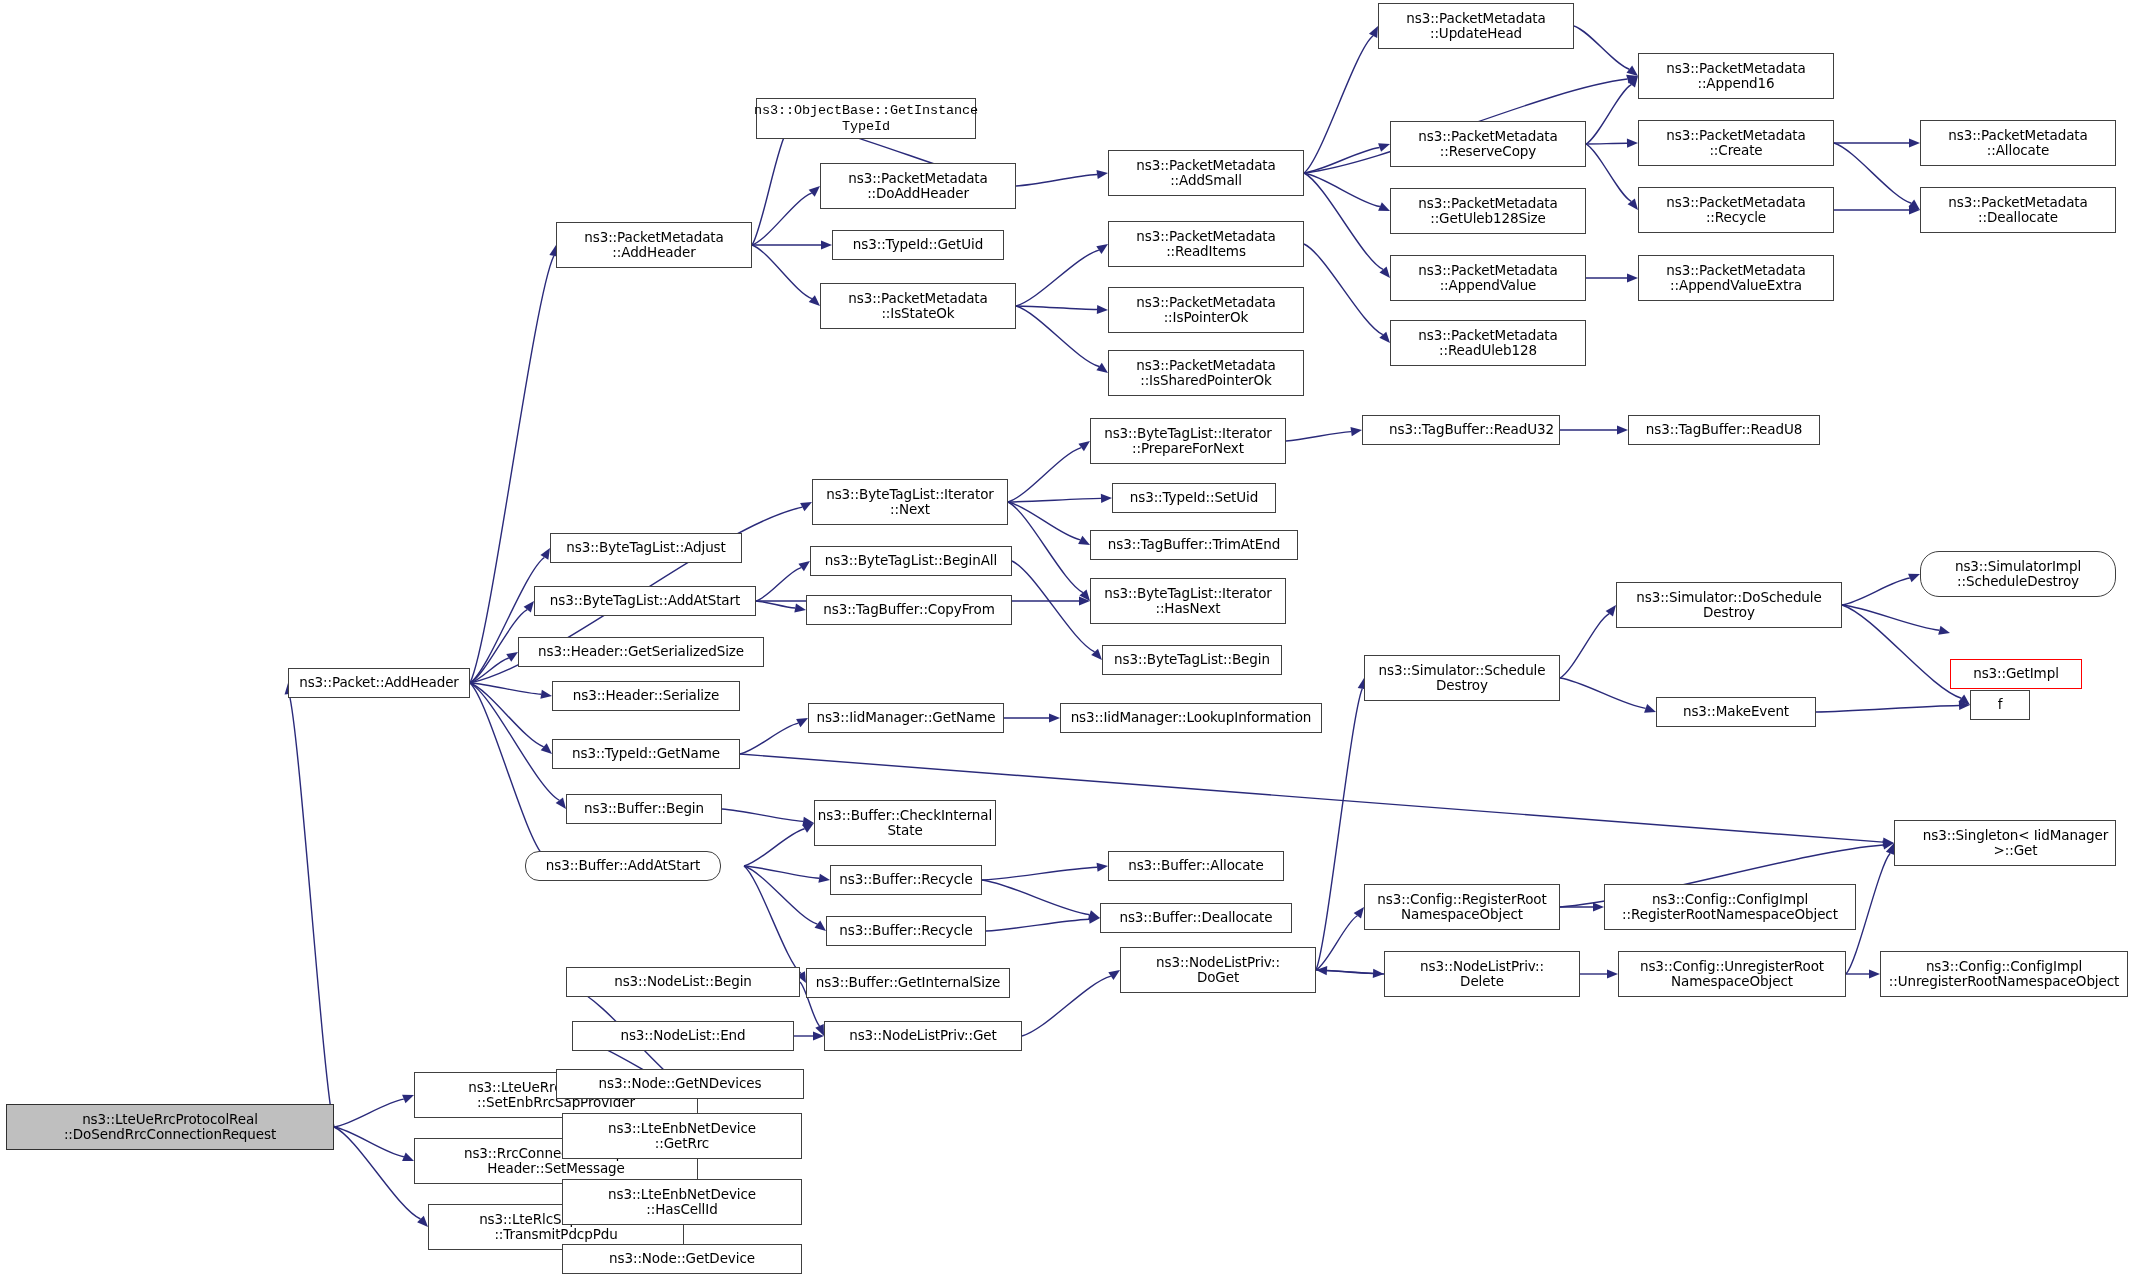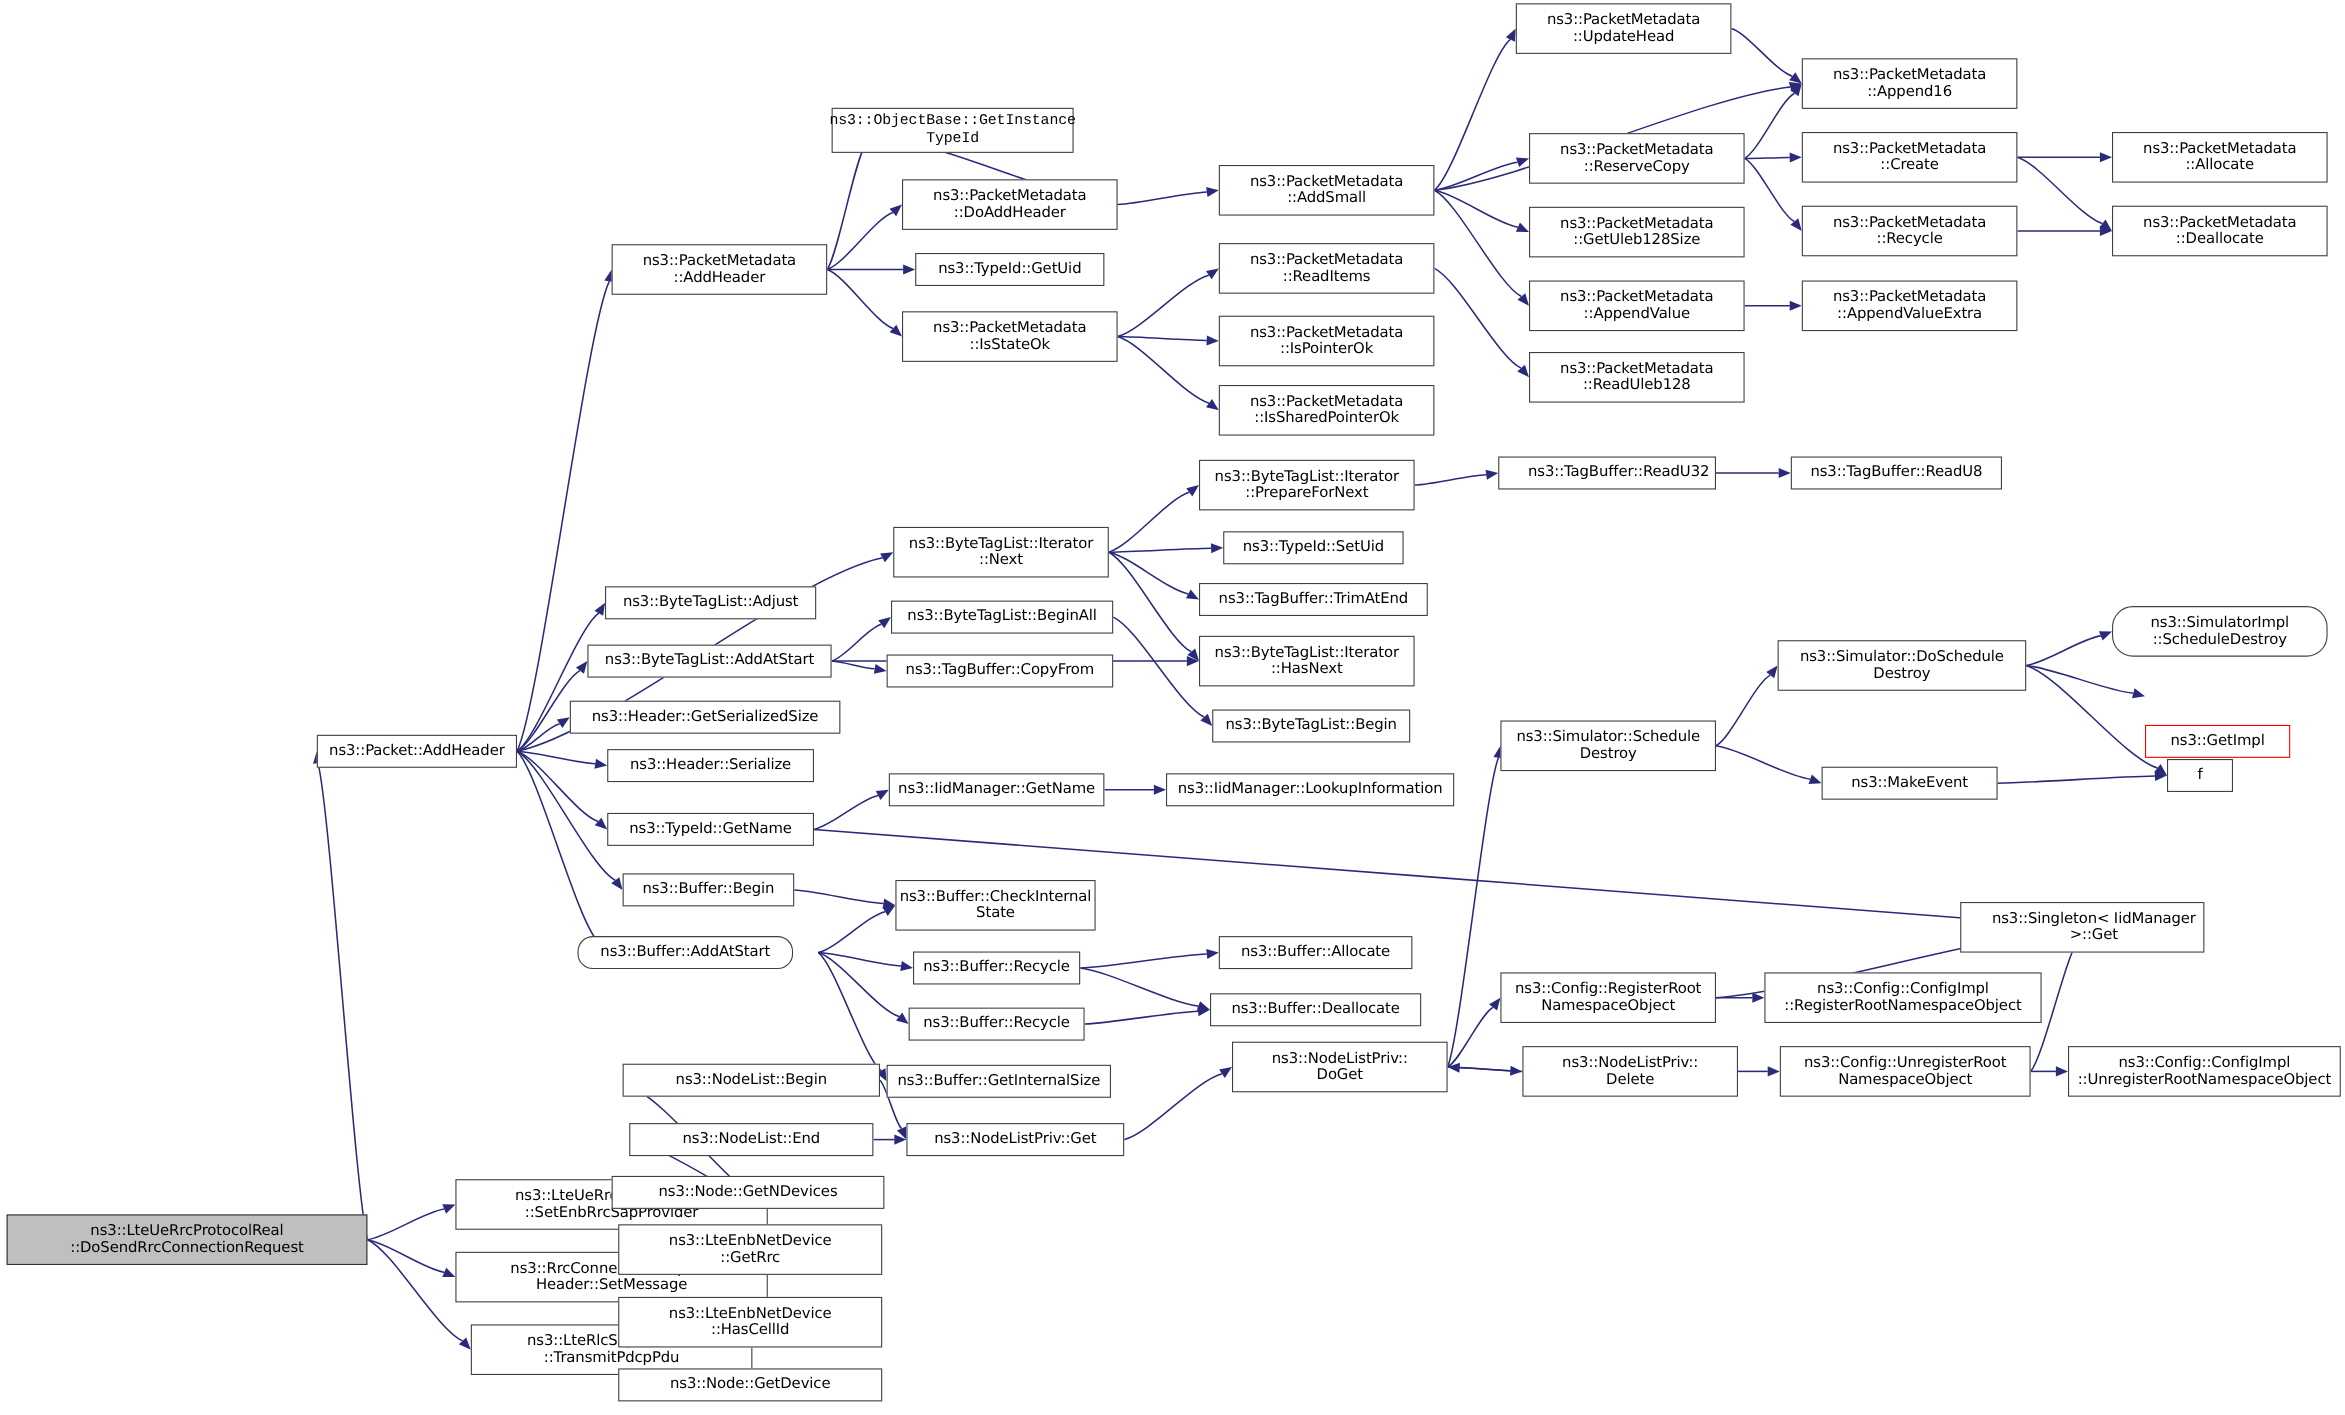--- a/index.html
+++ b/index.html
@@ -403,21 +403,21 @@
 ::RegisterRootNamespaceObject</span>
       </div>
       <div class="node" style="left: 1618px; top: 951px; width: 228px; height: 46px;">
         <span>ns3::Config::UnregisterRoot
 NamespaceObject</span>
       </div>
       <div class="node" style="left: 1880px; top: 951px; width: 248px; height: 46px;">
         <span>ns3::Config::ConfigImpl
 ::UnregisterRootNamespaceObject</span>
       </div>
-      <div class="node" style="left: 1782px; top: 820px; width: 222px; height: 46px; padding-left: 24px;">
+      <div class="node" style="left: 1894px; top: 820px; width: 222px; height: 46px; padding-left: 24px;">
         <span>ns3::Singleton&lt; IidManager
 &gt;::Get</span>
       </div>
       <div class="node" style="left: 1364px; top: 655px; width: 196px; height: 46px;">
         <span>ns3::Simulator::Schedule
 Destroy</span>
       </div>
       <div class="node" style="left: 1616px; top: 582px; width: 226px; height: 46px;">
         <span>ns3::Simulator::DoSchedule
 Destroy</span>

